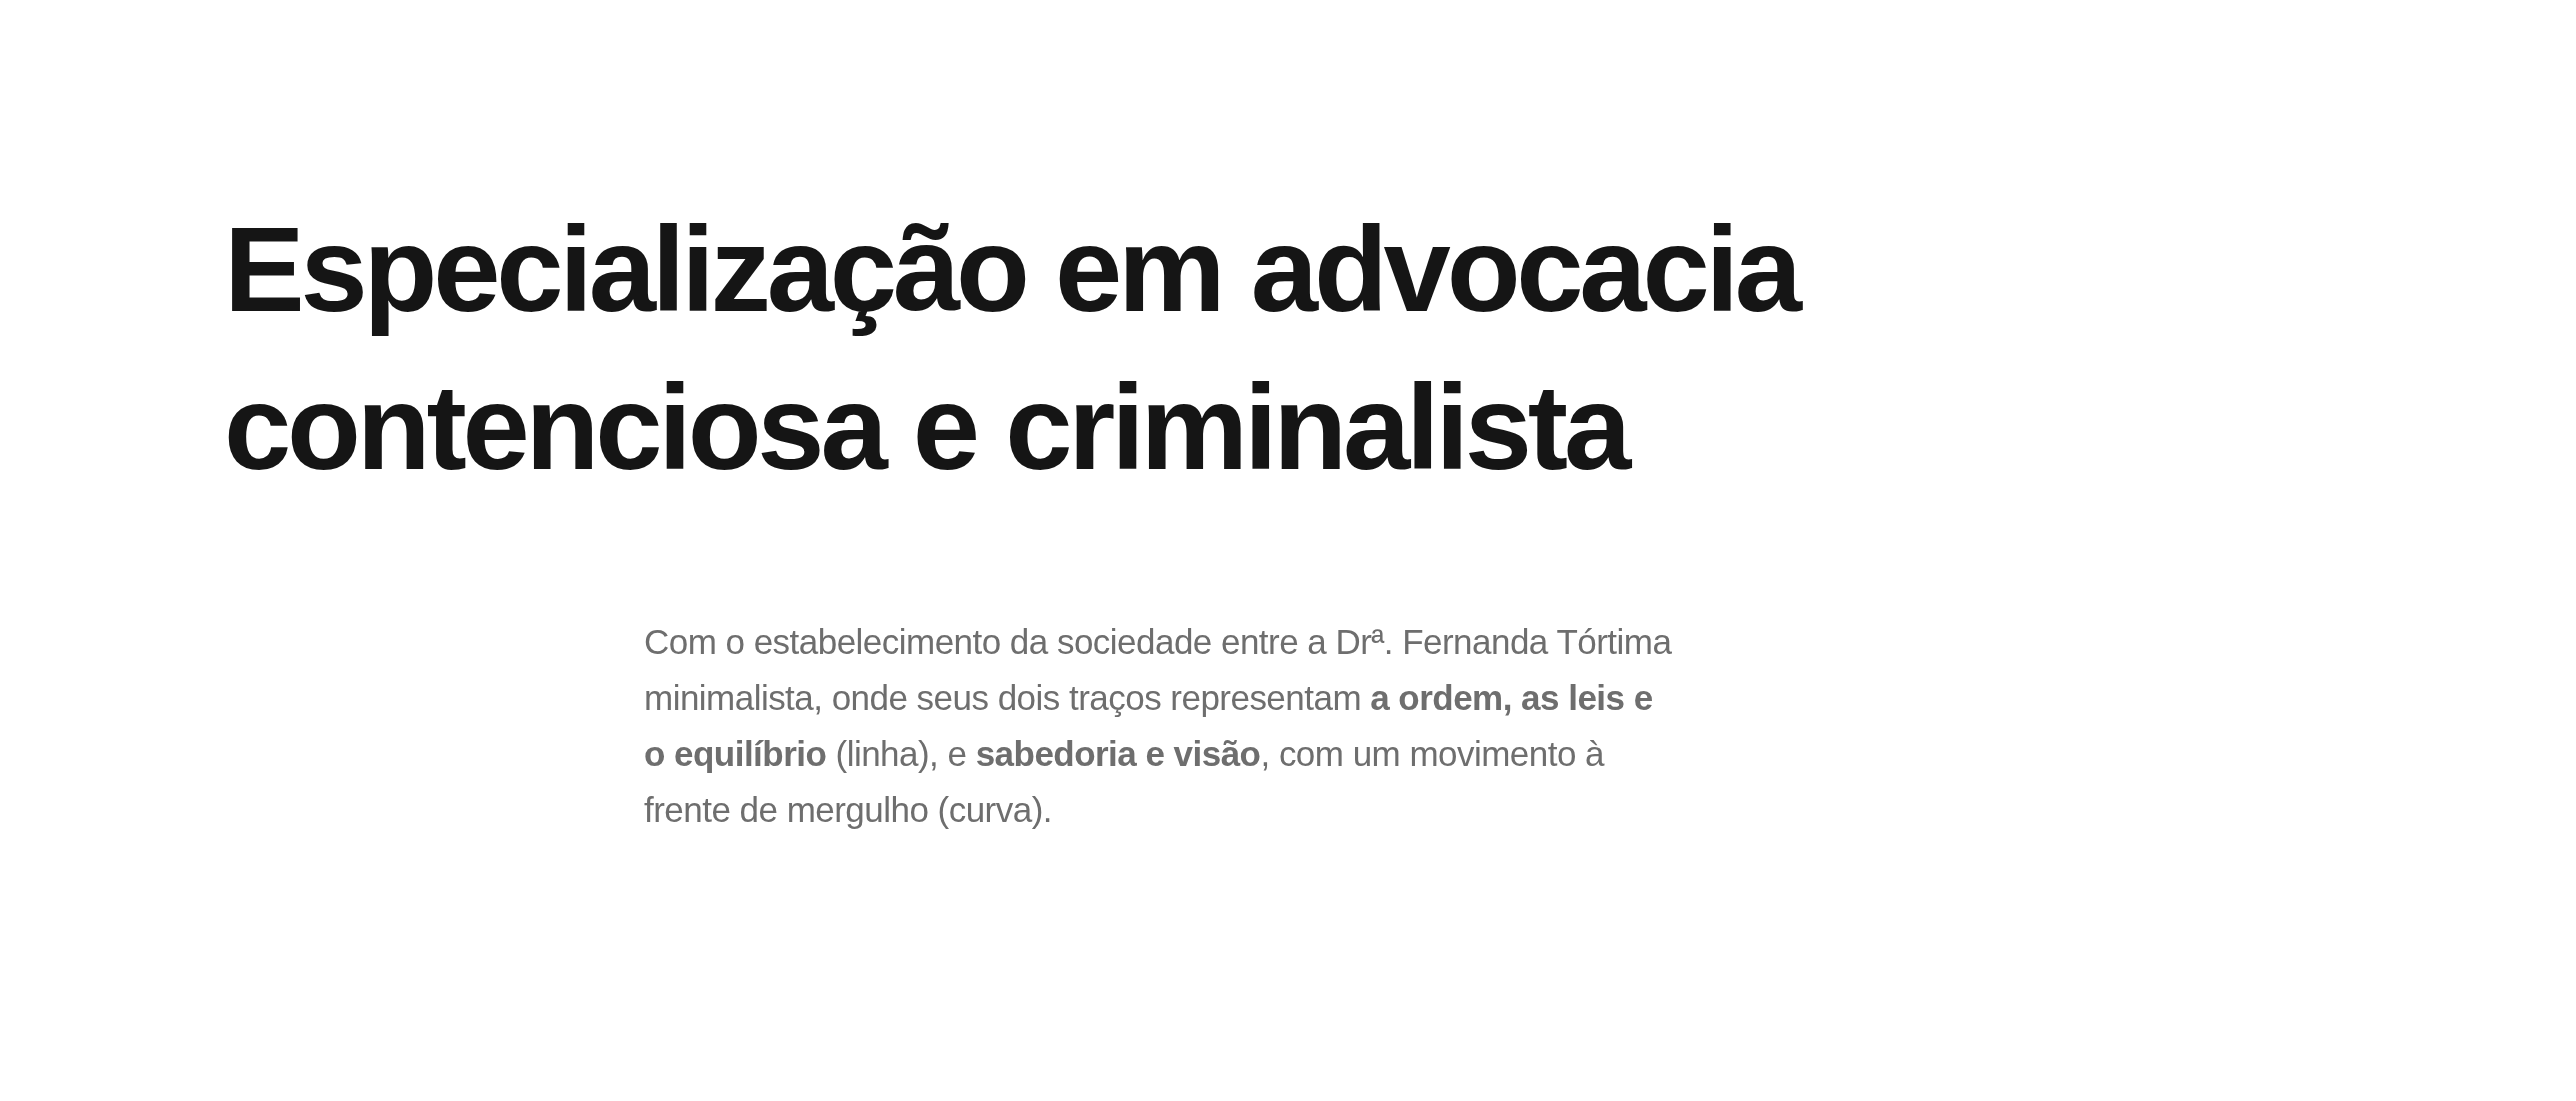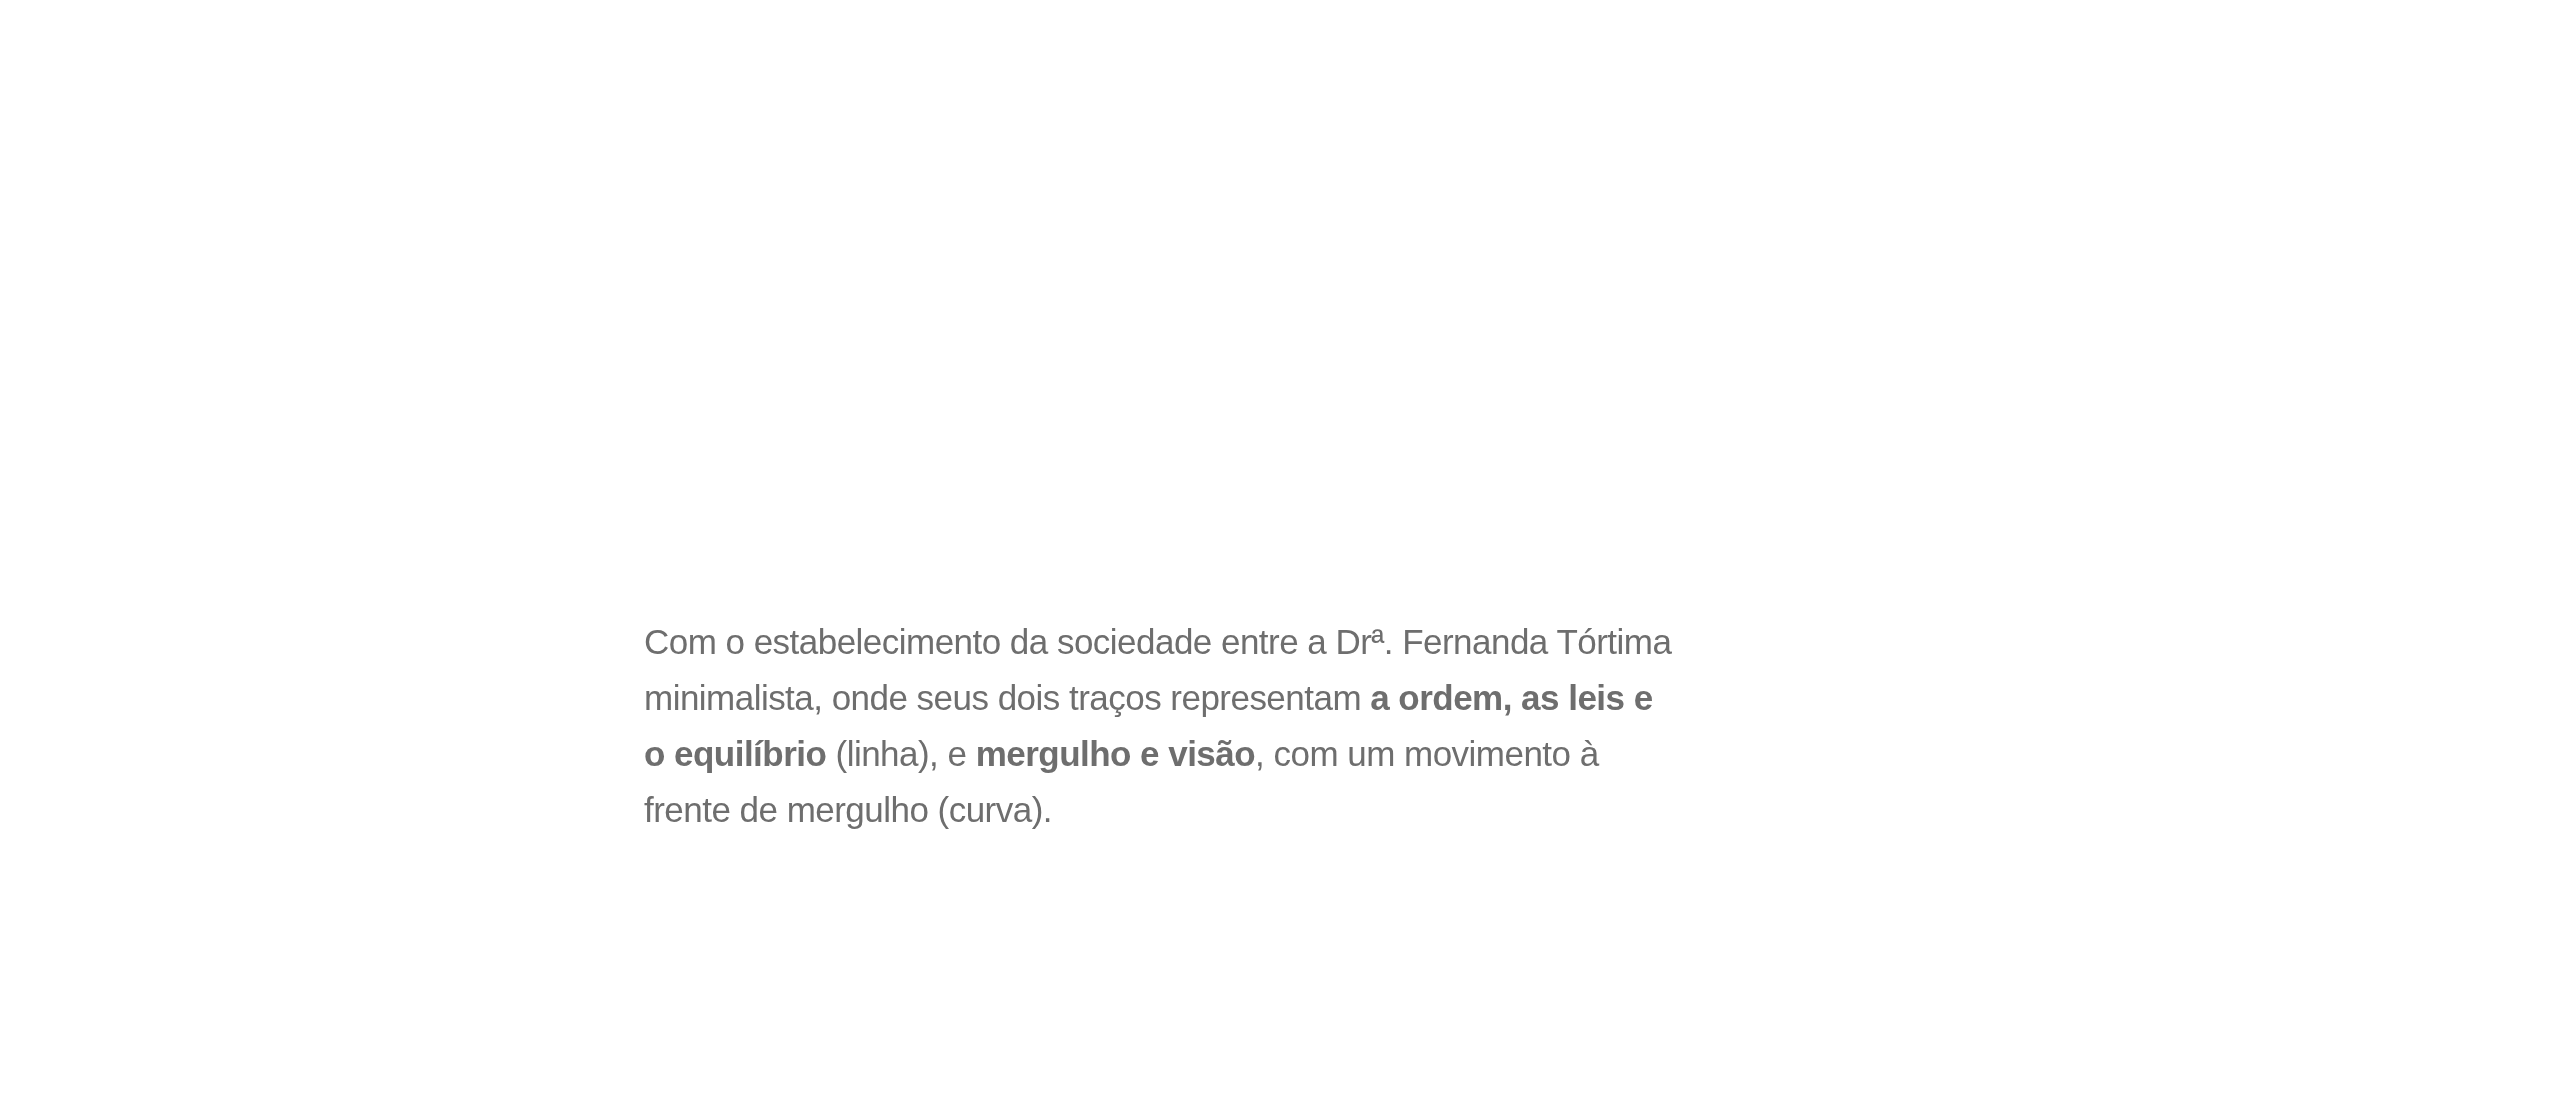--- a/index.html
+++ b/index.html
@@ -32,21 +32,25 @@
     letter-spacing: -0.015em;
     color: var(--body-color, #6e6e6e);
   }
   .body-text .pline { white-space: nowrap; }
   .body-text b { font-weight: 700; }
 </style>
 </head>
 <body>
 
 <div class="slide" style="--bg: #ffffff; --title-color: #151515; --body-color: #6e6e6e;">
+  <h1 class="title">
+    <div class="line">Especialização em advocacia</div>
+    <div class="line">contenciosa e criminalista</div>
+  </h1>
 
   <div class="body-text">
       <div class="pline"><span>Com o estabelecimento da sociedade entre a Drª. Fernanda Tórtima</span></div>
       <div class="pline"><span>minimalista, onde seus dois traços representam </span><b>a ordem, as leis e</b></div>
-      <div class="pline"><b>o equilíbrio</b><span> (linha), e </span><b>mergulho e visão</b><span>, com um movimento à</span></div>
+      <div class="pline"><b>o equilíbrio</b><span> (linha), e </span><b>sabedoria e visão</b><span>, com um movimento à</span></div>
       <div class="pline"><span>frente de mergulho (curva).</span></div>
     </div>
 </div>
 
 
 </body></html>

